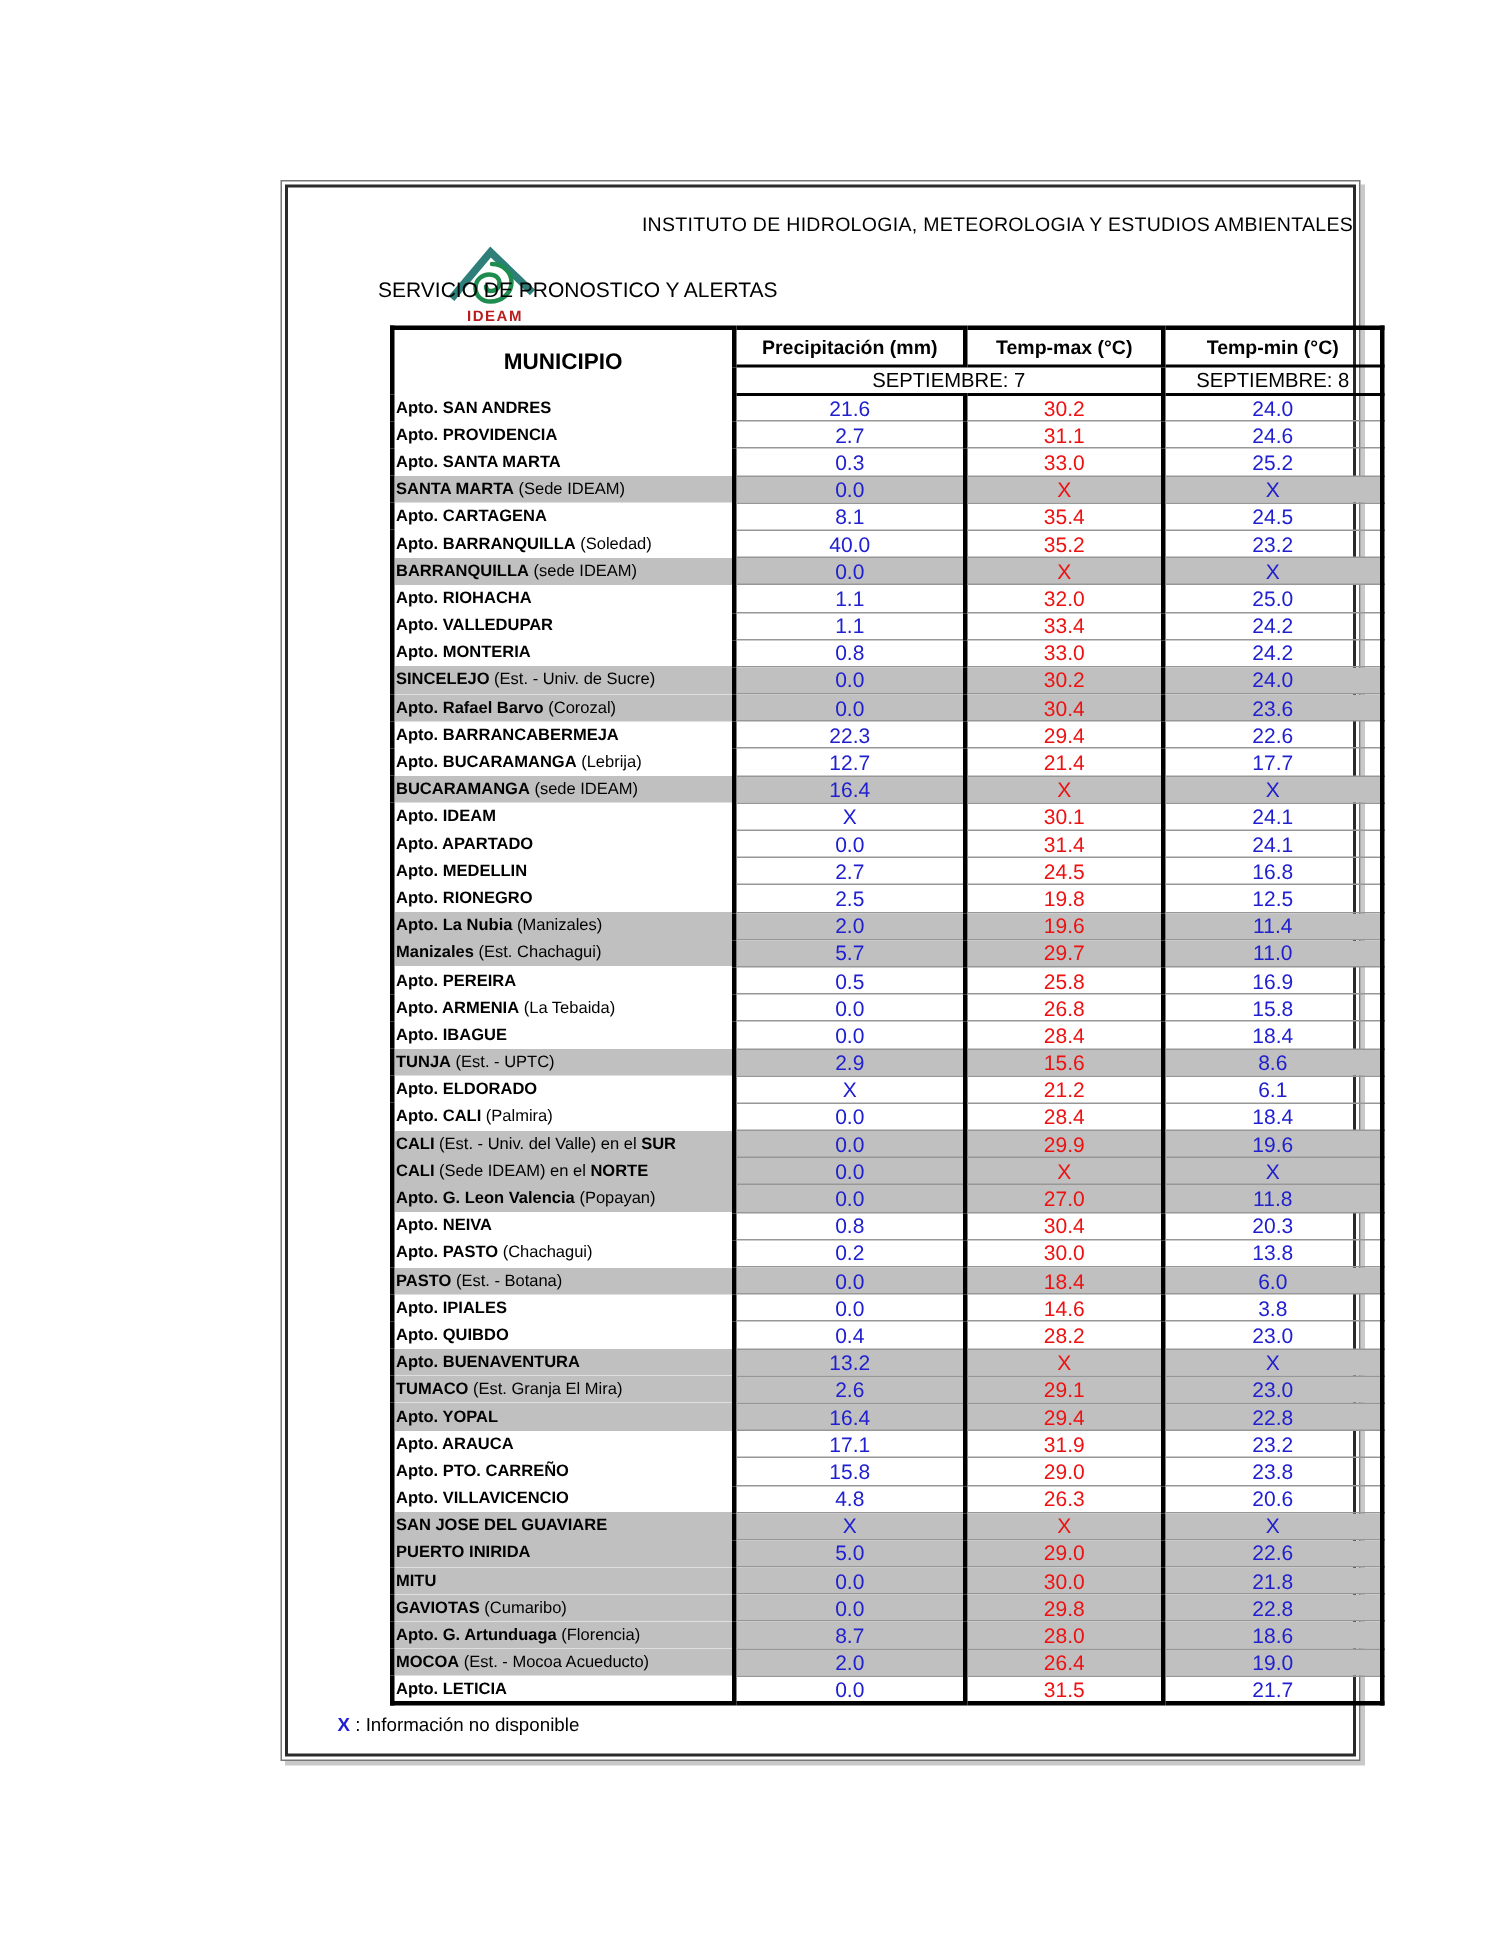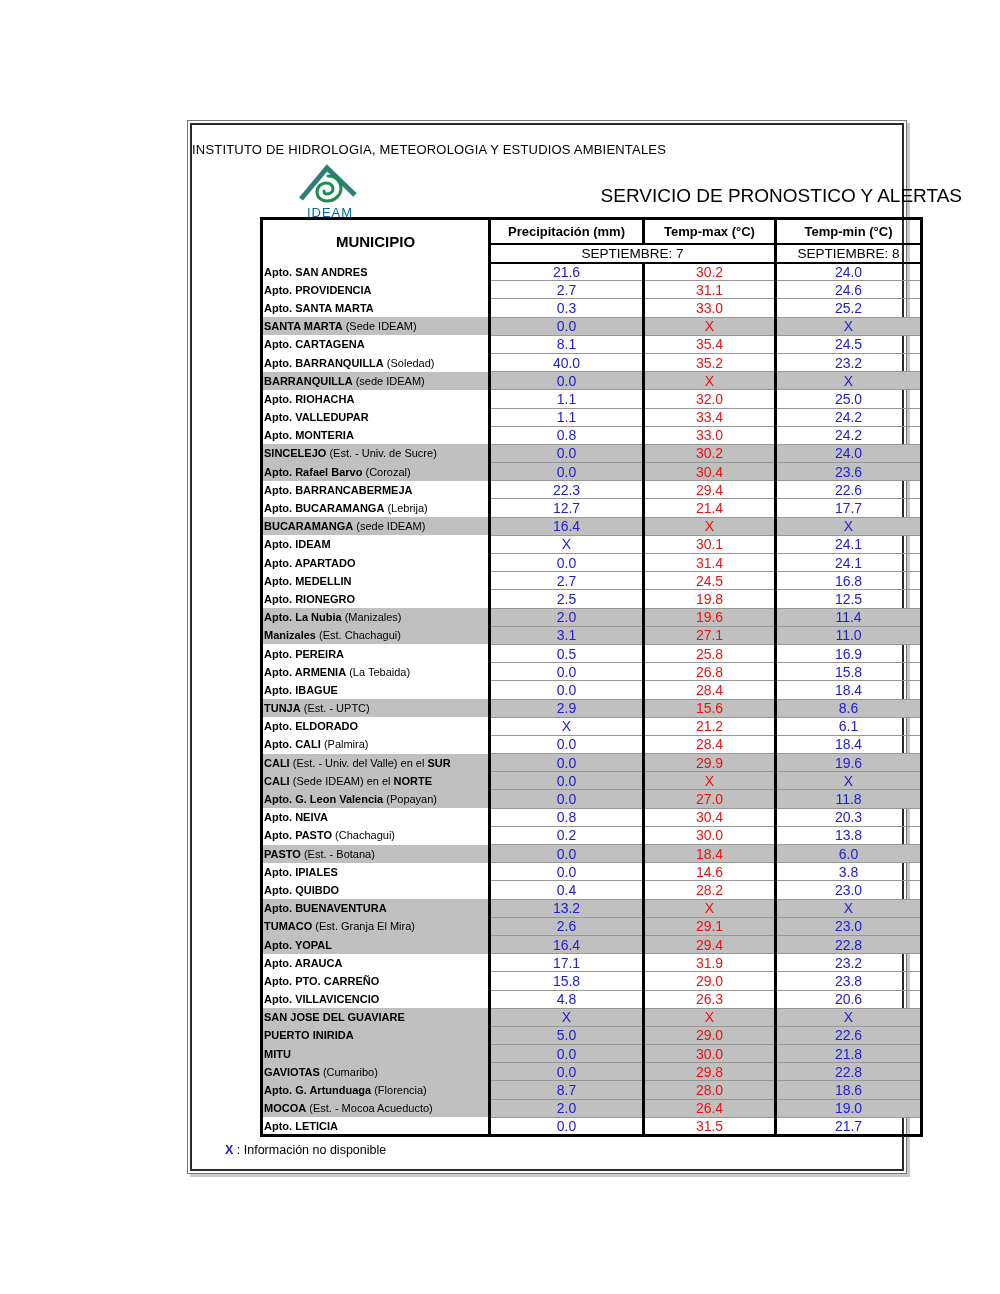--- a/index.html
+++ b/index.html
@@ -36,45 +36,45 @@
     width: 100%;
     height: 100%;
     border: 2px solid #2a2a2a;
     box-sizing: border-box;
   }
   .doc-title {
     position: absolute;
     top: 17px;
     left: 0;
     width: 100%;
-    text-align: left;
+    text-align: right;
     font-size: 13px;
     color: #000;
     letter-spacing: 0.2px;
   }
   .doc-subtitle {
     position: absolute;
     top: 60px;
     left: 60px;
     width: 100%;
-    text-align: right;
-    font-size: 19px;
+    text-align: left;
+    font-size: 14px;
     color: #000;
   }
   .logo {
     position: absolute;
     left: 103px;
     top: 36px;
     width: 70px;
     text-align: center;
   }
   .logo-label {
-    font-size: 13px;
-    font-weight: normal;
-    color: #0369a1;
+    font-size: 10px;
+    font-weight: bold;
+    color: #b91c1c;
     letter-spacing: 1px;
     margin-top: -4px;
   }
   table.report {
     position: absolute;
     left: 25px;
     top: 92px;
     width: 660px;
     border-collapse: collapse;
     border: 3px solid #000;
@@ -285,22 +285,22 @@
               <td class="d vl tmin">12.5</td>
             </tr>
             <tr class="gray">
               <td class="muni"><b>Apto. La Nubia</b><span> (Manizales)</span></td>
               <td class="d vl precip">2.0</td>
               <td class="d vl tmax">19.6</td>
               <td class="d vl tmin">11.4</td>
             </tr>
             <tr class="gray">
               <td class="muni"><b>Manizales</b><span> (Est. Chachagui)</span></td>
-              <td class="d vl precip">3.1</td>
-              <td class="d vl tmax">27.1</td>
+              <td class="d vl precip">5.7</td>
+              <td class="d vl tmax">29.7</td>
               <td class="d vl tmin">11.0</td>
             </tr>
             <tr>
               <td class="muni"><b>Apto. PEREIRA</b></td>
               <td class="d vl precip">0.5</td>
               <td class="d vl tmax">25.8</td>
               <td class="d vl tmin">16.9</td>
             </tr>
             <tr>
               <td class="muni"><b>Apto. ARMENIA</b><span> (La Tebaida)</span></td>

